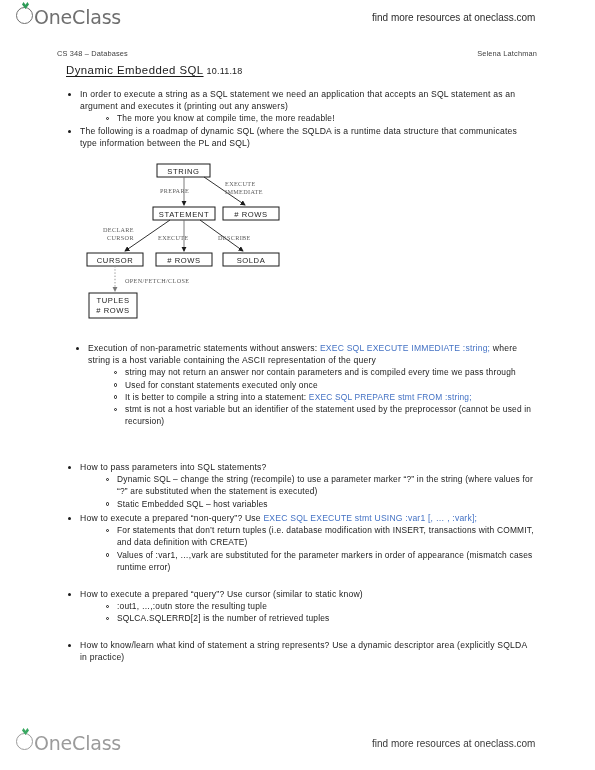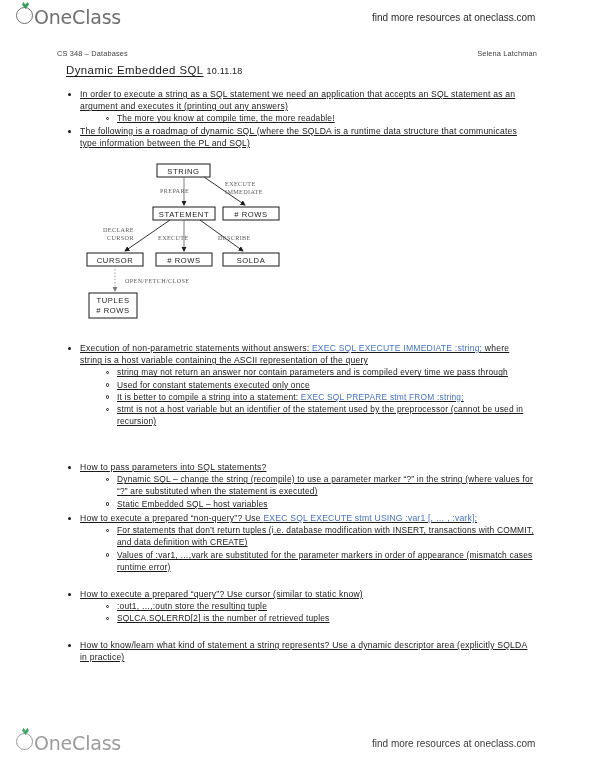--- a/index.html
+++ b/index.html
@@ -107,21 +107,20 @@
     font-size: 9px;
     letter-spacing: 0.2px;
     margin-left: 3px;
   }
   .blk { position: absolute; }
 
   ul.lvl1, ul.lvl2 {
     list-style: none;
     margin: 0;
     padding: 0;
-    text-decoration: underline;
   }
   li.b1, li.b2 {
     position: relative;
     font-size: 8.6px;
     line-height: 12.2px;
     letter-spacing: 0.2px;
     color: #1b1b1b;
   }
   li.b1 {
     padding-left: 14px;
@@ -262,21 +261,21 @@
     <text class="darrow-label" x="73" y="80">EXECUTE</text>
 
     <line x1="115" y1="60" x2="158" y2="91" stroke="#1b1b1b" stroke-width="0.9" marker-end="url(#ah)"></line>
     <text class="darrow-label" x="133" y="80">DESCRIBE</text>
 
     <line x1="30" y1="106" x2="30" y2="131" stroke="#8d8d8d" stroke-width="0.9" stroke-dasharray="1.4,1.8" marker-end="url(#ahd)"></line>
     <text class="darrow-label" x="40" y="123">OPEN/FETCH/CLOSE</text>
   </svg>
 </div>
 
-<div class="blk" style="top:342px; left:0; width:483px;">
+<div class="blk" style="top:342px; left:8px; width:483px;">
   <ul class="lvl1">
     <li class="b1 w-wide"><span>Execution of non-parametric statements without answers: </span><span class="code">EXEC SQL EXECUTE IMMEDIATE :string;</span><span> where string is a host variable containing the ASCII representation of the query</span></li>
   </ul>
   <ul class="lvl2">
     <li class="b2 w-narrow">string may not return an answer nor contain parameters and is compiled every time we pass through</li>
     <li class="b2 w-narrow">Used for constant statements executed only once</li>
     <li class="b2 w-narrow"><span>It is better to compile a string into a statement: </span><span class="code">EXEC SQL PREPARE stmt FROM :string;</span></li>
     <li class="b2 w-narrow">stmt is not a host variable but an identifier of the statement used by the preprocessor (cannot be used in recursion)</li>
   </ul>
 </div>

